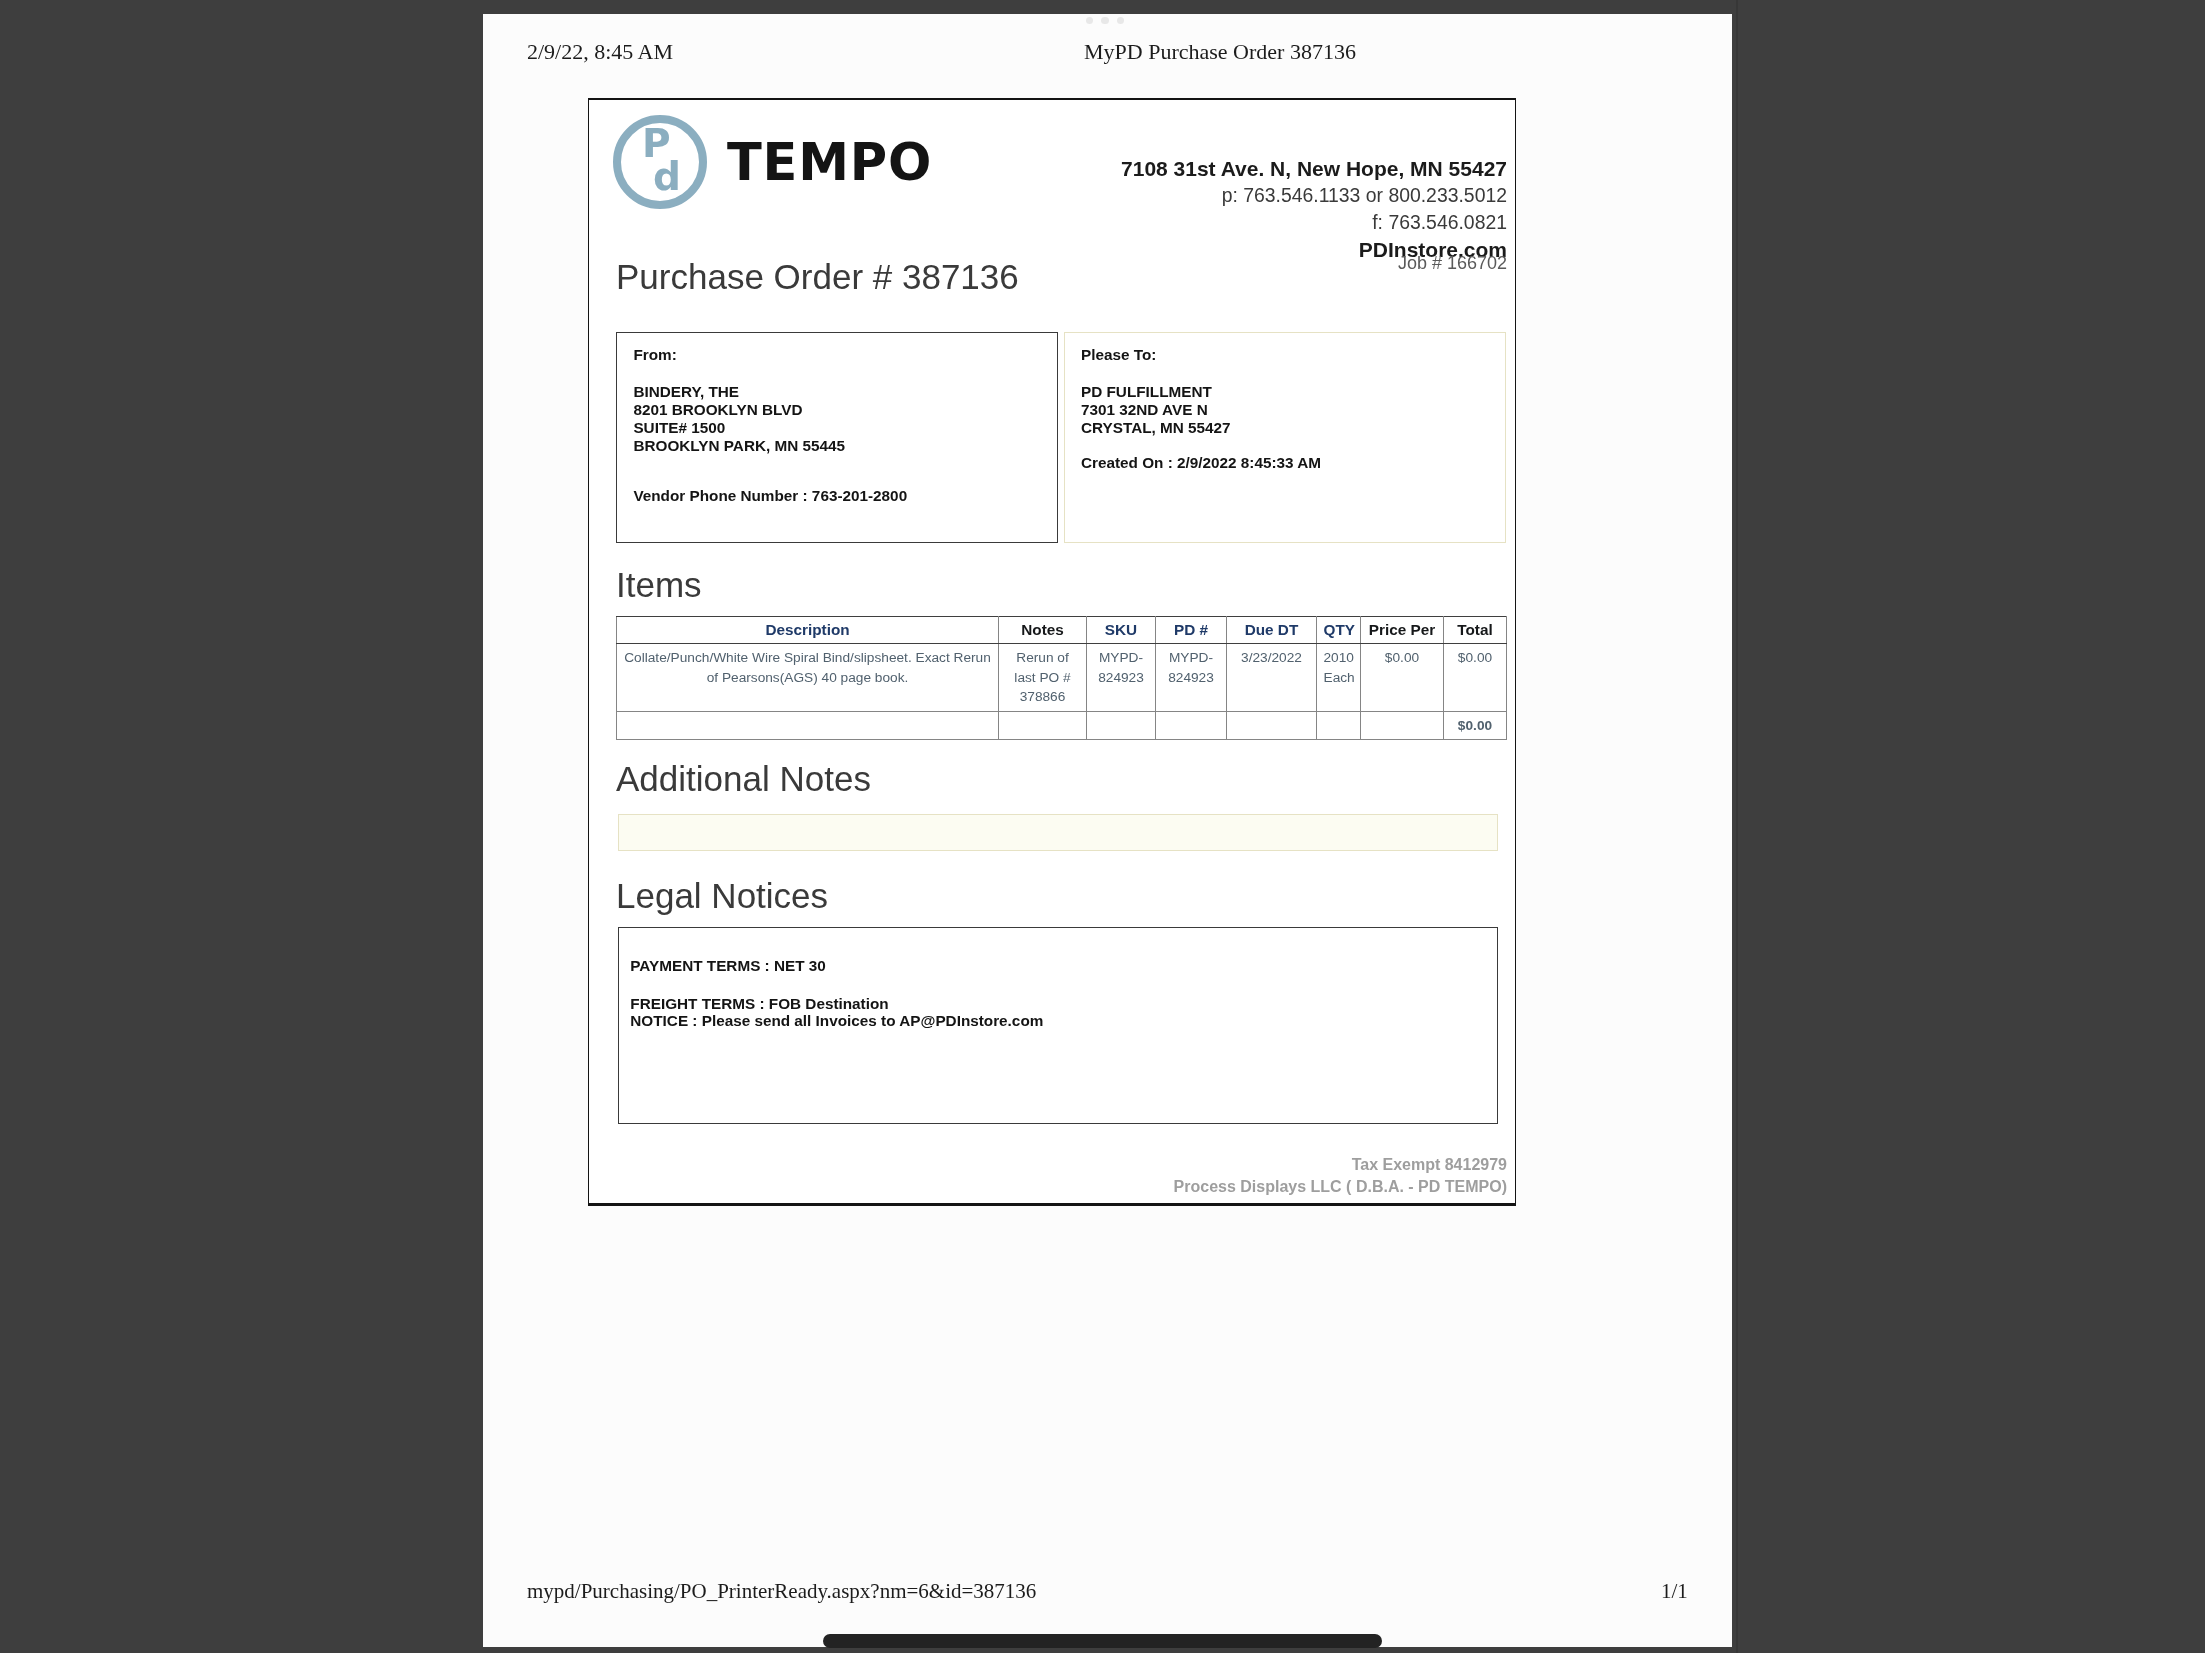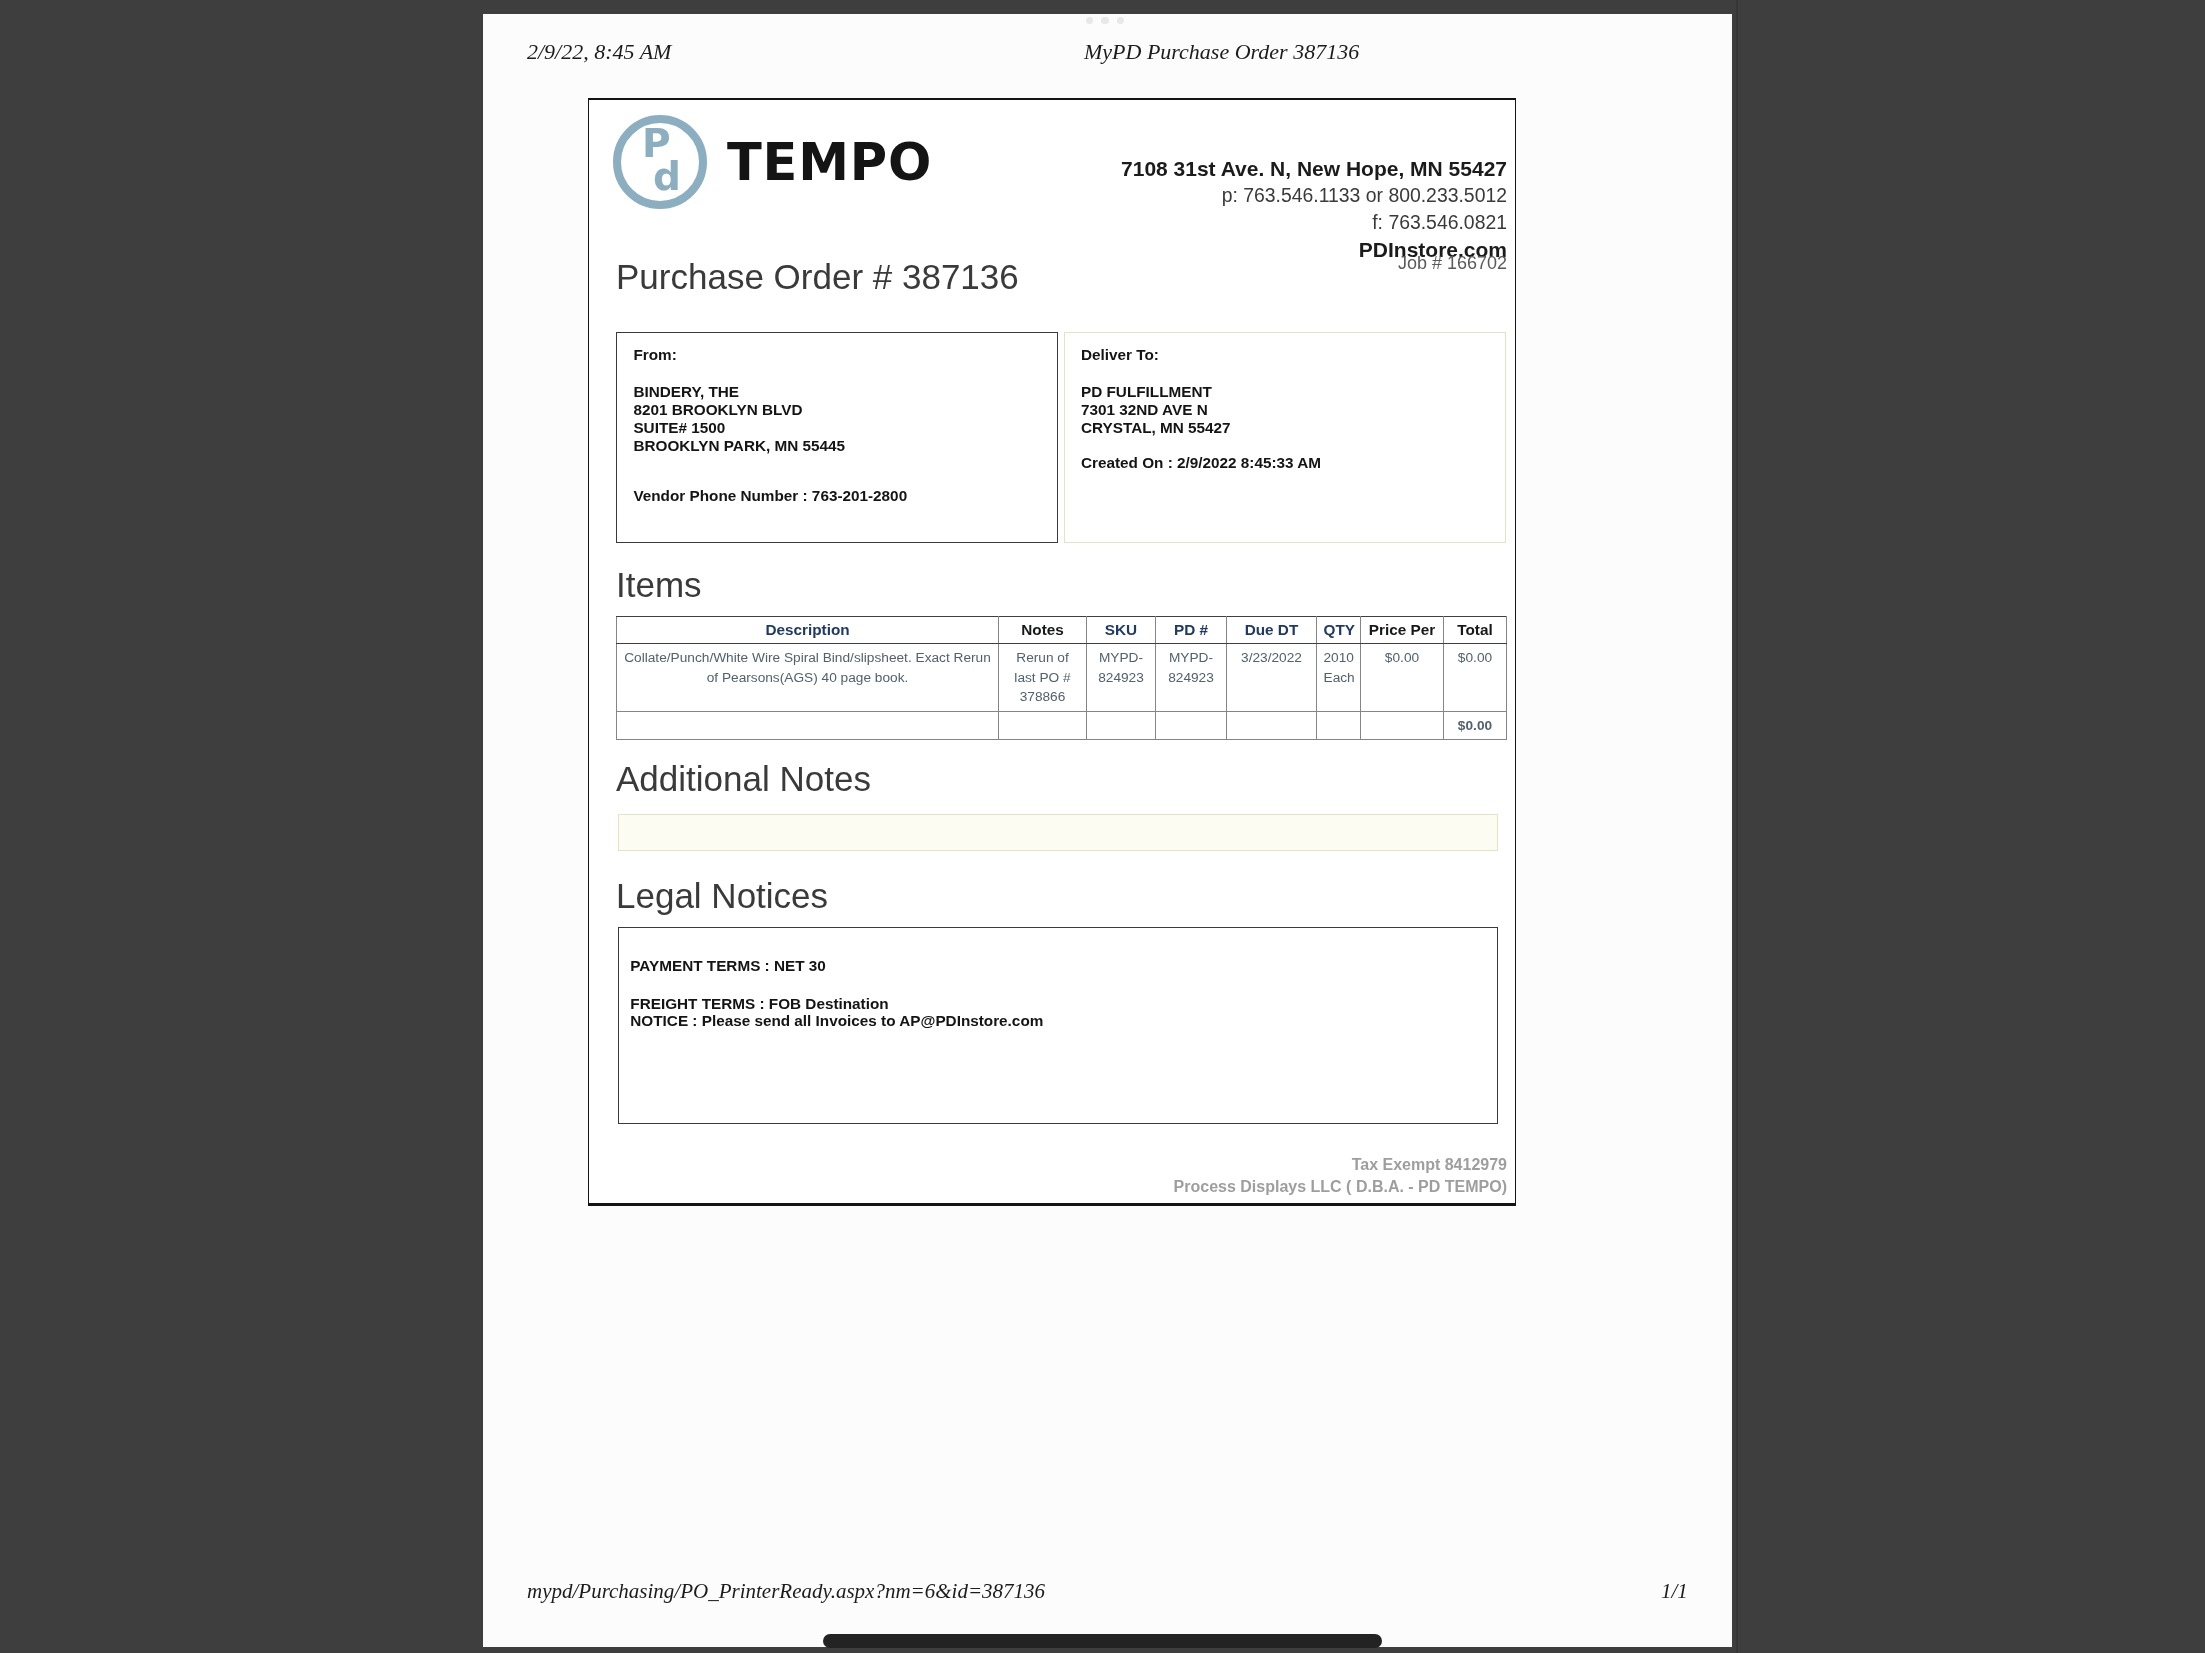--- a/index.html
+++ b/index.html
@@ -4,21 +4,21 @@
 <style>
   * { margin:0; padding:0; box-sizing:border-box; }
   html,body { width:2205px; height:1653px; overflow:hidden; }
   body { background:#3e3e3e; position:relative; font-family:"Liberation Sans",sans-serif; }
 
   
   .sheet { position:absolute; left:483px; top:13.7px; width:1249px; height:1633px; background:#fcfcfc; }
   .edge-line { position:absolute; left:1736px; top:0; width:1.6px; height:1653px; background:#373737; }
   .drag-dots { position:absolute; left:1086px; top:17px; display:flex; gap:8px; }
   .drag-dots i { width:7.3px; height:7.3px; border-radius:50%; background:#e8e8e8; }
-  .print-serif { position:absolute; font-family:"Liberation Serif",serif; font-size:22px; color:#1c1c1c; white-space:nowrap;font-style:italic; }
+  .print-serif { position:absolute; font-family:"Liberation Serif",serif; font-size:22px; color:#1c1c1c; white-space:nowrap; }
   .ph-date  { left:527px; top:39px; }
   .ph-title { left:1084px; top:39px; }
   .pf-path  { left:527px; top:1579px; font-size:21px; }
   .pf-page  { left:1661px; top:1579px; font-size:21px; }
   .scroll-thumb { position:absolute; left:823px; top:1634px; width:559px; height:13.7px; border-radius:7.3px; background:#232323; }
 
   
   .doc { position:absolute; left:588px; top:98px; width:928px; height:1108px; background:#ffffff;
          border:1.6px solid #141414; border-top-width:2.4px; border-bottom-width:3.2px; }
   .doc > * { position:absolute; }
@@ -117,21 +117,21 @@
     <div class="addr-lines">
       <div>BINDERY, THE</div>
       <div>8201 BROOKLYN BLVD</div>
       <div>SUITE# 1500</div>
       <div>BROOKLYN PARK, MN 55445</div>
     </div>
     <div class="from-phone">Vendor Phone Number : 763-201-2800</div>
   </div>
 
   <div class="addr-box deliver-box">
-    <div>Deliver To:</div>
+    <div>Please To:</div>
     <div class="addr-lines">
       <div>PD FULFILLMENT</div>
       <div>7301 32ND AVE N</div>
       <div>CRYSTAL, MN 55427</div>
     </div>
     <div class="created-on">Created On : 2/9/2022 8:45:33 AM</div>
   </div>
 
   <div class="section-h items-h">Items</div>
 

